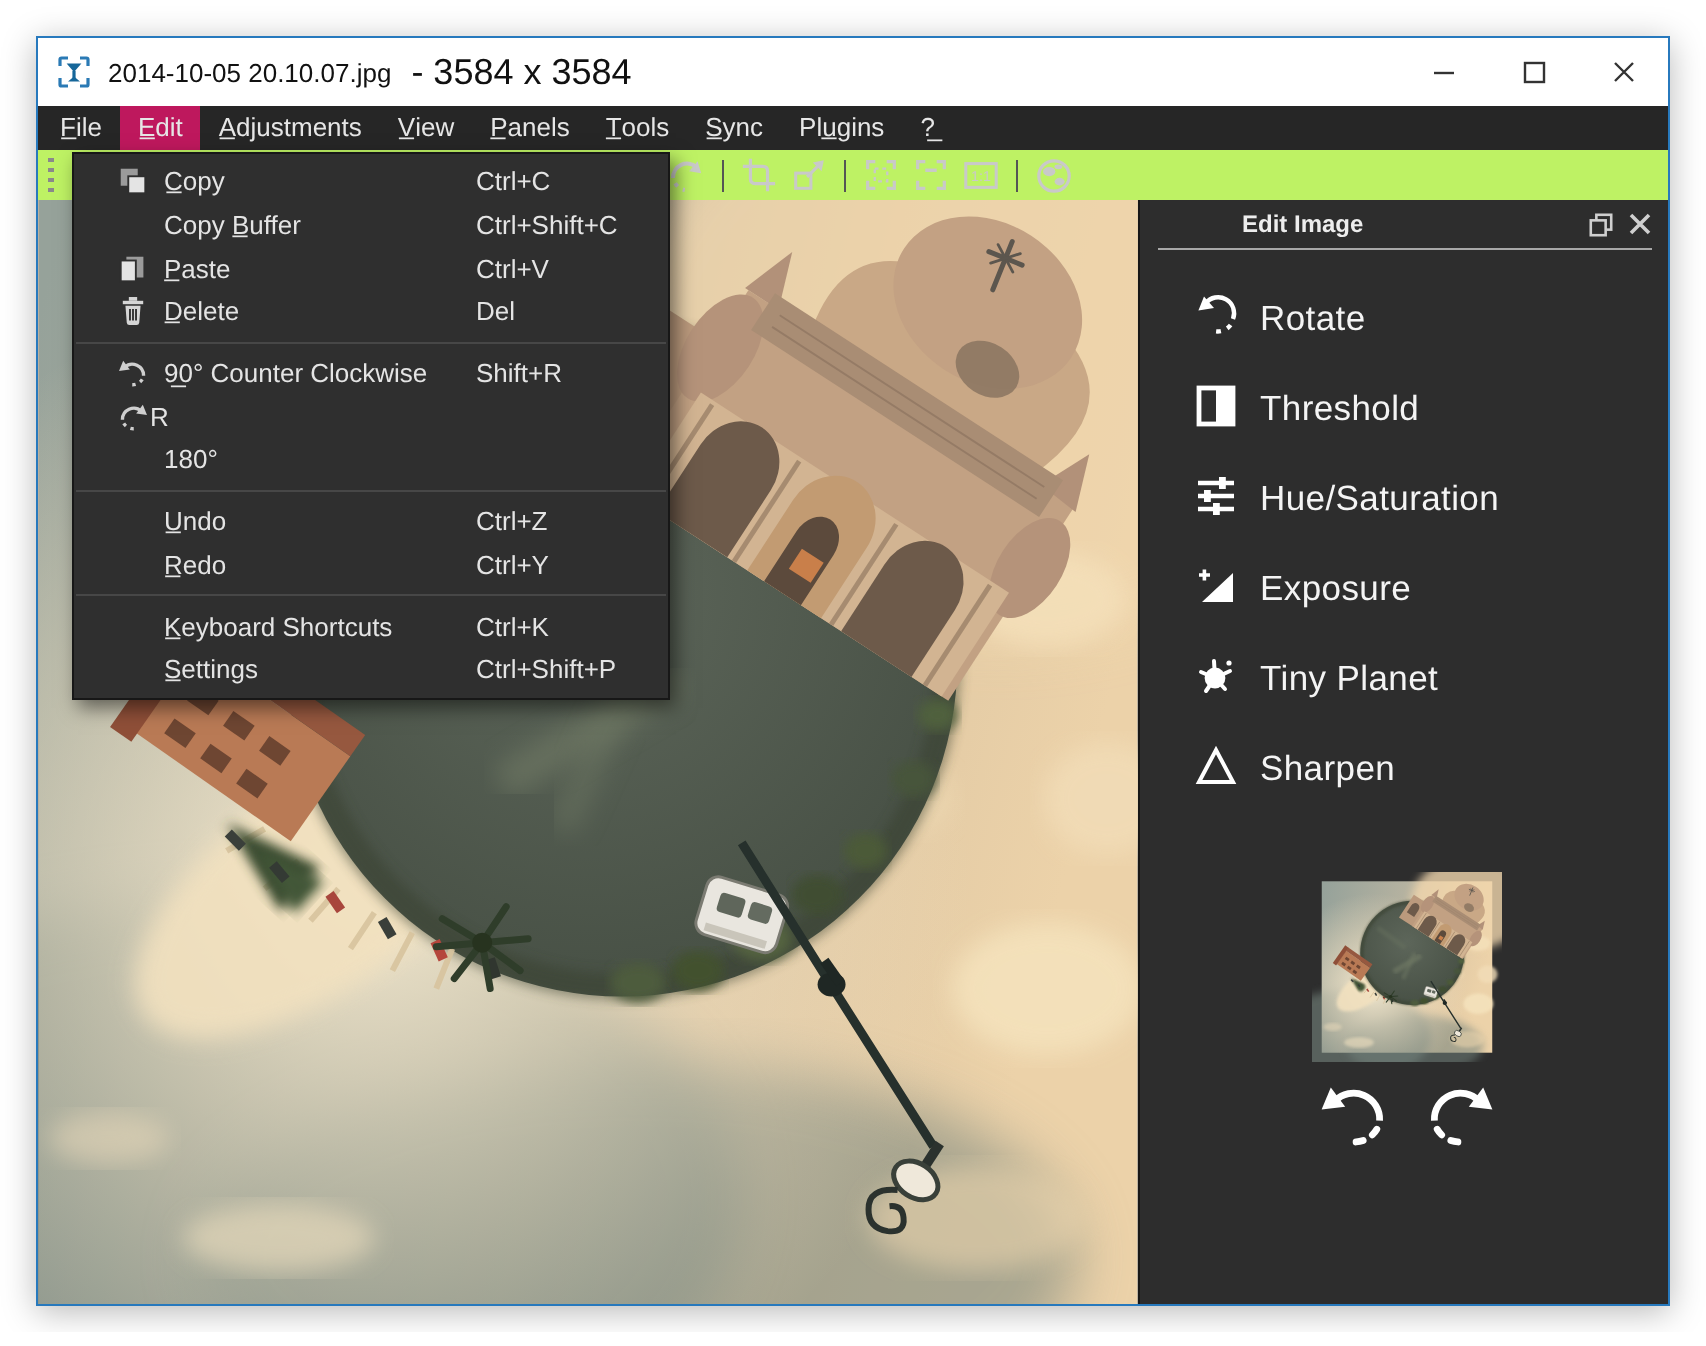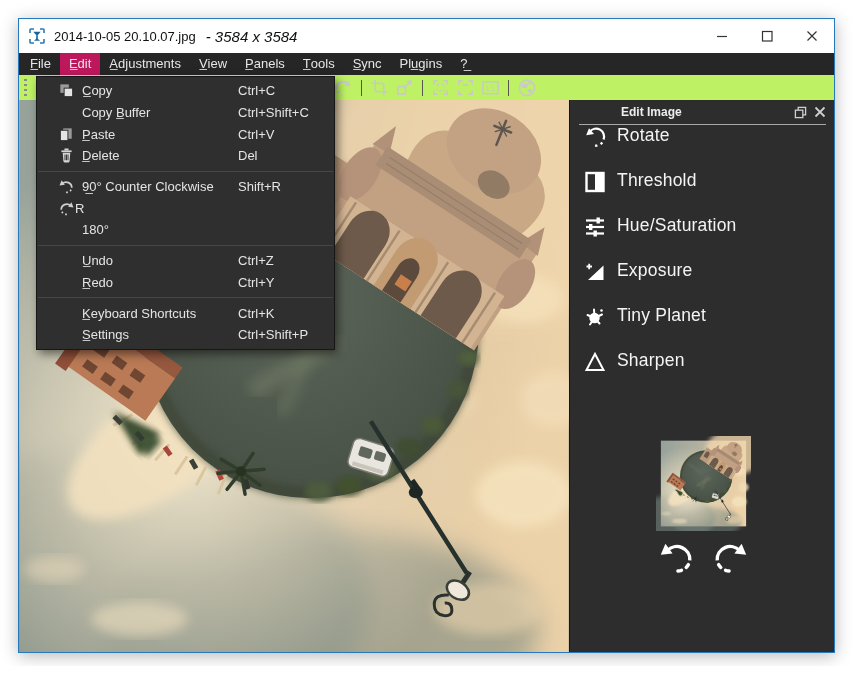--- a/index.html
+++ b/index.html
@@ -4,21 +4,21 @@
 <style>
   html,body{margin:0;padding:0;}
   .stage{position:relative;width:853px;height:666px;background:#ffffff;overflow:hidden;
          font-family:"Liberation Sans",sans-serif;-webkit-font-smoothing:antialiased;}
   .window{position:absolute;left:18px;top:18px;width:815px;height:633px;
           border:1px solid #2779bd;background:#262626;box-shadow:0 3px 16px rgba(0,0,0,.28);}
   
   .titlebar{height:34px;background:#ffffff;display:flex;align-items:center;}
   .appicon{margin-left:9px;width:18px;height:18px;flex:0 0 auto;}
   .title{margin-left:8px;font-size:13px;color:#111;white-space:nowrap;}
-  .title-dim{margin-left:10px;font-size:15px;color:#111;font-style:italic;}
+  .title-dim{margin-left:10px;font-size:18px;color:#111;}
   .tb-spacer{flex:1;}
   .wbtn{width:45px;height:33px;display:flex;align-items:center;justify-content:center;}
   
   .menubar{height:22px;background:#262626;display:flex;align-items:stretch;padding-left:2px;font-size:13px;color:#e6e6e6;}
   .mb-item{padding:0 9px;line-height:22px;white-space:nowrap;}
   .mb-item.sel{background:#be185d;}
   
   .toolbar{height:25px;background:#bef264;position:relative;display:flex;align-items:center;}
   .handle{width:3px;height:17px;margin-left:5px;background-image:repeating-linear-gradient(#8a8a8a 0 2px,rgba(0,0,0,0) 2px 5px);}
   .navback{margin-left:7px;display:flex;align-items:center;}
@@ -28,21 +28,21 @@
   
   .content{display:flex;height:552px;}
   .viewport{position:relative;width:550px;height:552px;overflow:hidden;background:#b9b0a0;}
   .panel{flex:1;background:#2d2d2d;border-left:1px solid #161616;position:relative;color:#f0f0f0;}
   .panel-header{display:flex;align-items:center;padding:5px 8px 3px 11px;}
   .panel-title{font-size:12px;font-weight:bold;color:#ededed;padding-left:40px;}
   .ph-spacer{flex:1;}
   .ph-btn{margin-left:7px;display:flex;align-items:center;}
   .panel-sep{height:1px;background:#a8a8a8;margin:2px 8px 0 9px;}
   .panel-list{margin-top:0;}
-  .p-item{height:45px;display:flex;align-items:flex-start;padding-left:12px;}
+  .p-item{height:45px;display:flex;align-items:flex-end;padding-left:25px;}
   .p-ic{width:26px;display:flex;justify-content:center;}
   .p-label{margin-left:9px;font-size:17.5px;color:#f4f4f4;letter-spacing:.2px;}
   .thumb{position:absolute;left:86px;top:336px;width:95px;height:95px;}
   .rot-row{position:absolute;left:87px;top:438px;display:flex;gap:13px;}
   
   .menu{position:absolute;left:17px;top:57px;width:297px;background:#2f2f2f;border:1px solid #171717;
         box-shadow:3px 4px 9px rgba(0,0,0,.5);padding:3px 0;z-index:30;}
   .mrow{display:flex;align-items:center;height:21.7px;font-size:13px;color:#e4e4e4;}
   .m-ic{margin-left:21px;width:17px;height:17px;flex:0 0 auto;display:flex;align-items:center;}
   .m-label{margin-left:7px;flex:0 0 156px;white-space:nowrap;}

